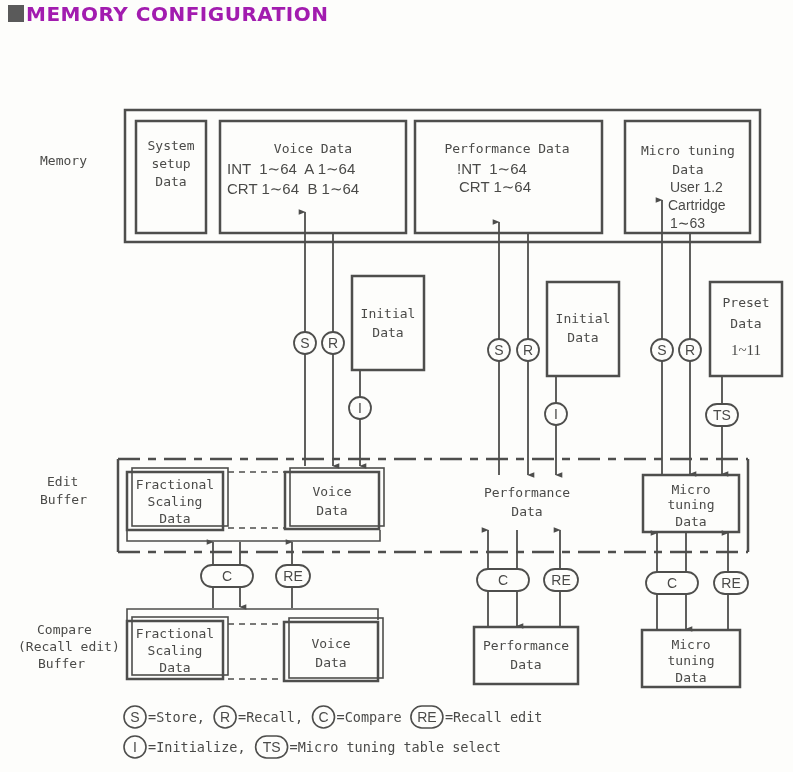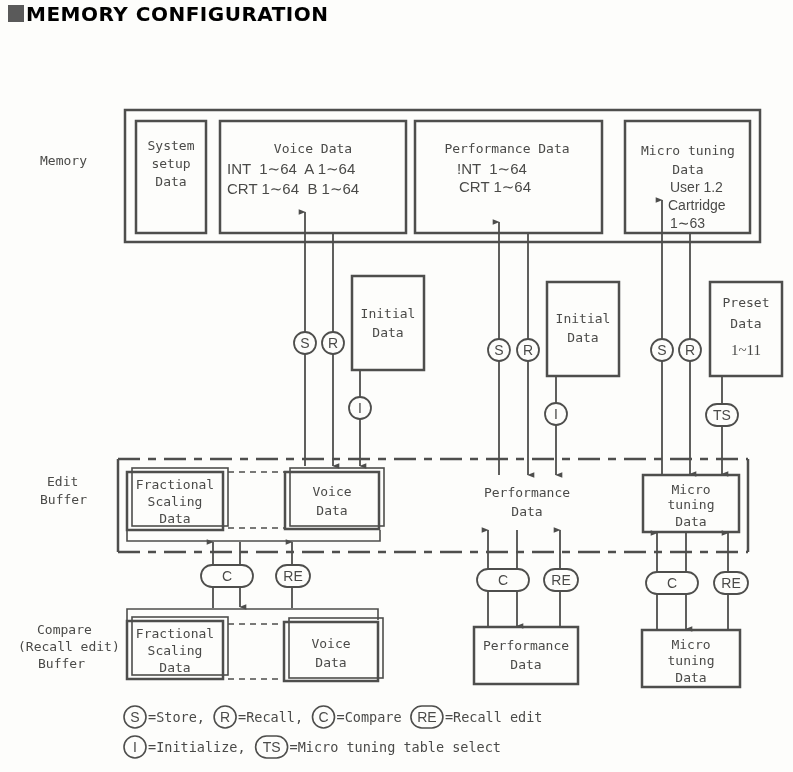--- a/index.html
+++ b/index.html
@@ -1,19 +1,19 @@
 <!DOCTYPE html>
 <html><head>
 <meta charset="utf-8">
 <style>
   html, body { margin:0; padding:0; background:#fdfdfb; }
   body { width:793px; height:772px; position:relative; overflow:hidden;
          font-family:"DejaVu Sans Mono", monospace; color:#4a4a48; }
   #title { position:absolute; left:8px; top:2px; font-family:"DejaVu Sans", sans-serif;
-           font-weight:bold; font-size:20px; letter-spacing:0.5px; color:#000000; }
+           font-weight:bold; font-size:20px; letter-spacing:0.5px; color:#a21caf; }
   #title .sq { display:inline-block; width:16px; height:17px; background:#5a5a5a; vertical-align:-1px; margin-right:2px; }
   svg { position:absolute; left:0; top:0; }
   svg text { font-family:"DejaVu Sans Mono", monospace; fill:#4a4a48; }
   .lbl { font-size:13px; }
   .box { fill:none; stroke:#4e4e4c; stroke-width:2.5; }
   .thin { fill:none; stroke:#4e4e4c; stroke-width:1.6; }
   .dash { fill:none; stroke:#4e4e4c; stroke-width:1.6; stroke-dasharray:6 5; }
   .dashthick { fill:none; stroke:#4e4e4c; stroke-width:2.5; stroke-dasharray:22 8 8 8; }
   .arrowhead { fill:#4e4e4c; }
   .legend { font-size:13.5px; }

